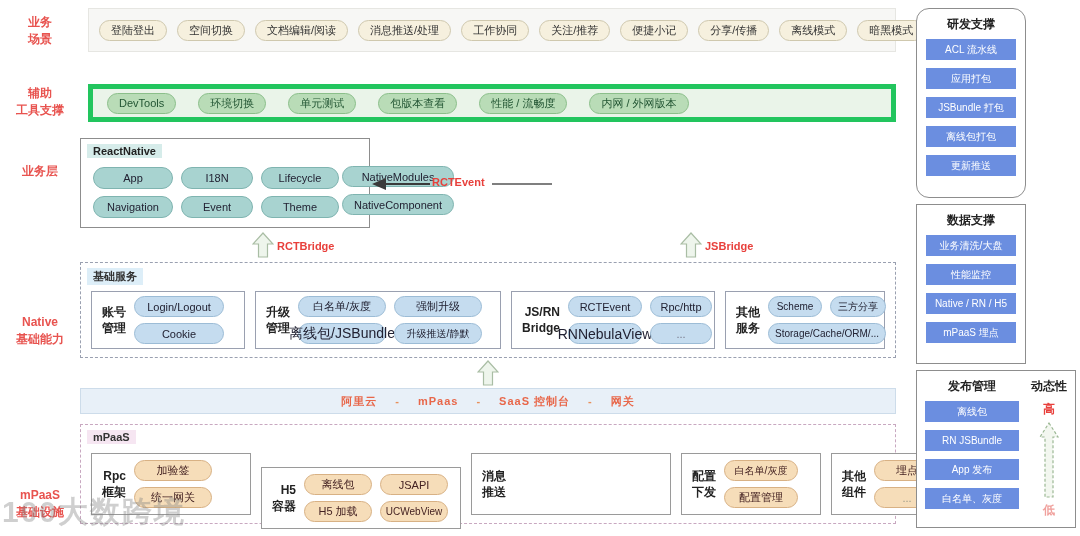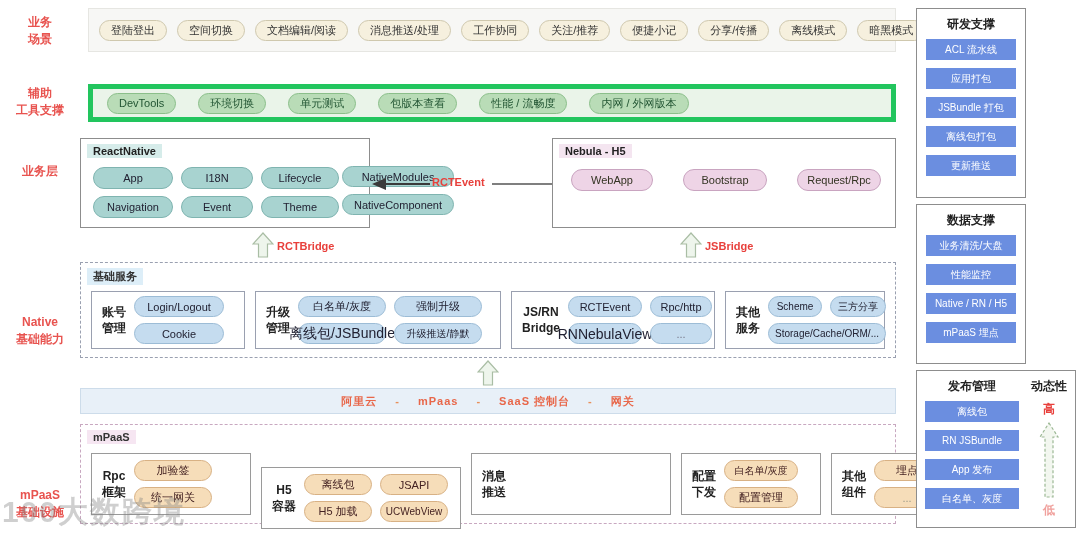--- a/index.html
+++ b/index.html
@@ -96,21 +96,21 @@
   #box-native{
     position:absolute;left:80px;top:262px;width:816px;height:96px;
     border:1px dashed #9aa0b0;background:#fff;box-sizing:border-box;
   }
   .subbox{
     position:absolute;border:1px solid #9aa0b0;background:#fff;
     box-sizing:border-box;display:flex;align-items:center;
   }
   .subtag{
     font-weight:bold;font-size:12px;color:#222;line-height:16px;
-    text-align:center;white-space:nowrap;margin:0 8px 0 10px;
+    text-align:right;white-space:nowrap;margin:0 8px 0 10px;
   }
   .subgrid{display:flex;flex-direction:column;gap:6px;}
   .subgrid .gr{display:flex;gap:8px;}
   .subgrid .pill{height:21px;border-radius:11px;font-size:11px;}
 
   
   #bar-cloud{
     position:absolute;left:80px;top:388px;width:816px;height:26px;
     background:#e8f0f8;border:1px solid #cddcea;box-sizing:border-box;
     display:flex;align-items:center;justify-content:center;
@@ -133,21 +133,21 @@
   }
   .panel-title{
     text-align:center;font-weight:bold;font-size:12px;color:#222;
     margin-top:7px;margin-bottom:6px;
   }
   .bluebtn{
     display:block;margin:0 auto 8px auto;width:90px;height:21px;
     background:#6b8ee0;color:#fff;font-size:10px;line-height:21px;
     text-align:center;white-space:nowrap;
   }
-  #panel-dev{left:916px;top:8px;width:110px;height:190px;}
+  #panel-dev{left:916px;top:8px;width:110px;height:190px;border-radius:13px;}
   #panel-data{left:916px;top:204px;width:110px;height:160px;}
   #panel-release{left:916px;top:370px;width:160px;height:158px;}
 
   #panel-release .panel-title{position:absolute;left:8px;top:7px;width:94px;margin:0;}
   #panel-release .dyn-title{position:absolute;left:108px;top:7px;width:48px;margin:0;
     text-align:center;font-weight:bold;font-size:12px;color:#222;}
   #panel-release .rel-list{position:absolute;left:8px;top:30px;width:94px;}
   #panel-release .rel-list .bluebtn{width:94px;margin-bottom:8px;}
   .dyn-col{position:absolute;left:108px;top:30px;width:48px;height:118px;}
   .dyn-hi{position:absolute;left:0;top:0;width:48px;text-align:center;
@@ -233,30 +233,20 @@
 
   <div id="rct-connector">
     <svg width="182" height="22" viewBox="0 0 182 22">
       <line x1="182" y1="11" x2="122" y2="11" stroke="#555" stroke-width="1.6"></line>
       <line x1="60" y1="11" x2="16" y2="11" stroke="#3a3a3a" stroke-width="2.2"></line>
       <polygon points="2,11 16,5 16,17" fill="#3a3a3a"></polygon>
     </svg>
     <span class="rct-label">RCTEvent</span>
   </div>
 
-  <div id="box-h5">
-    <div class="boxtitle pink">Nebula - H5</div>
-    <div class="grid2" style="left:18px;top:30px;">
-      <div class="gr" style="gap:30px;">
-        <span class="pill pink w-web">WebApp</span>
-        <span class="pill pink w-boot">Bootstrap</span>
-        <span class="pill pink w-rpc">Request/Rpc</span>
-      </div>
-    </div>
-  </div>
 
   <div class="uparrow" style="left:252px;top:232px;">
     <svg width="22" height="26" viewBox="0 0 22 26">
       <polygon points="11,1 21,12 15.5,12 15.5,25 6.5,25 6.5,12 1,12" fill="#eef5ec" stroke="#a9bda4" stroke-width="1.2"></polygon>
     </svg>
   </div>
   <span class="arrow-label" style="left:277px;top:240px;">RCTBridge</span>
 
   <div class="uparrow" style="left:680px;top:232px;">
     <svg width="22" height="26" viewBox="0 0 22 26">

